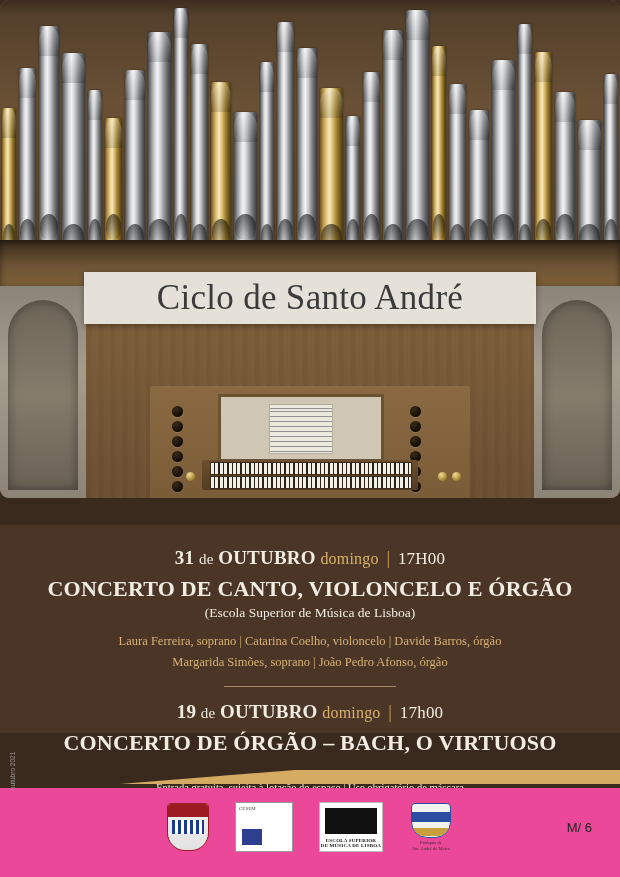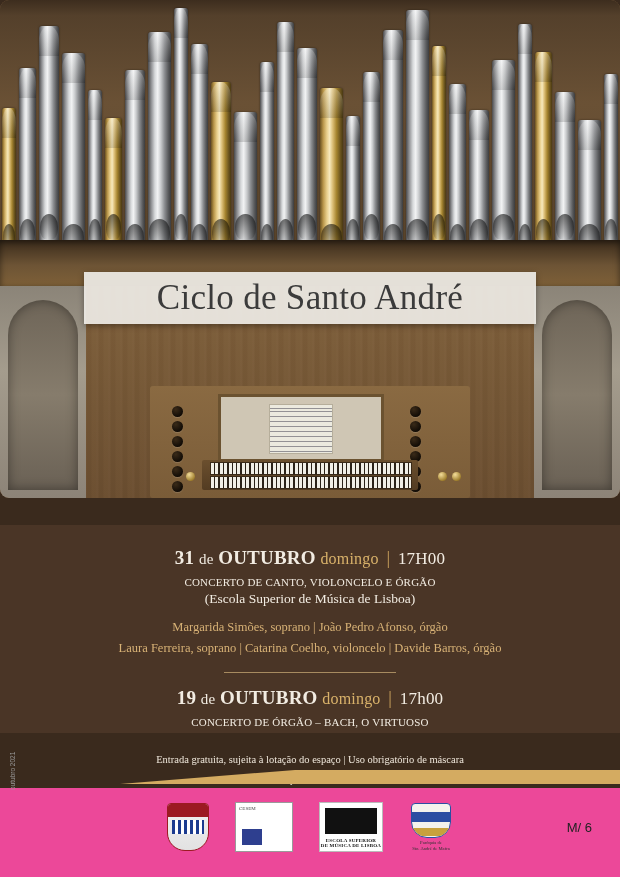--- a/index.html
+++ b/index.html
@@ -238,22 +238,22 @@
     font-size: 16px;
   }
   .ev-date .bar {
     color: #c9a15d;
     margin: 0 3px;
   }
   .ev-date .time {
     font-size: 17px;
   }
   .ev-title {
-    font-weight: normal;
-    font-size: 11px;
+    font-weight: bold;
+    font-size: 22px;
     margin-top: 7px;
     letter-spacing: .2px;
   }
   .ev-org {
     font-weight: normal;
     font-size: 13.5px;
     margin-top: 3px;
   }
   .ev-perf {
     color: #d8b276;
@@ -605,22 +605,22 @@
         <span class="day">31</span>
         <span class="de">de</span>
         <span class="month">OUTUBRO</span>
         <span class="dow">domingo</span>
         <span class="bar">|</span>
         <span class="time">17H00</span>
       </div>
       <div class="ev-title">CONCERTO DE CANTO, VIOLONCELO E ÓRGÃO</div>
       <div class="ev-org">(Escola Superior de Música de Lisboa)</div>
       <div class="ev-perf">
+        <div>Laura Ferreira, soprano | Catarina Coelho, violoncelo | Davide Barros, órgão</div>
         <div>Margarida Simões, soprano | João Pedro Afonso, órgão</div>
-        <div>Laura Ferreira, soprano | Catarina Coelho, violoncelo | Davide Barros, órgão</div>
       </div>
     </div>
 
     <div class="divider"></div>
 
     <div class="ev" style="margin-top:14px;">
       <div class="ev-date">
         <span class="day">19</span>
         <span class="de">de</span>
         <span class="month">OUTUBRO</span>

